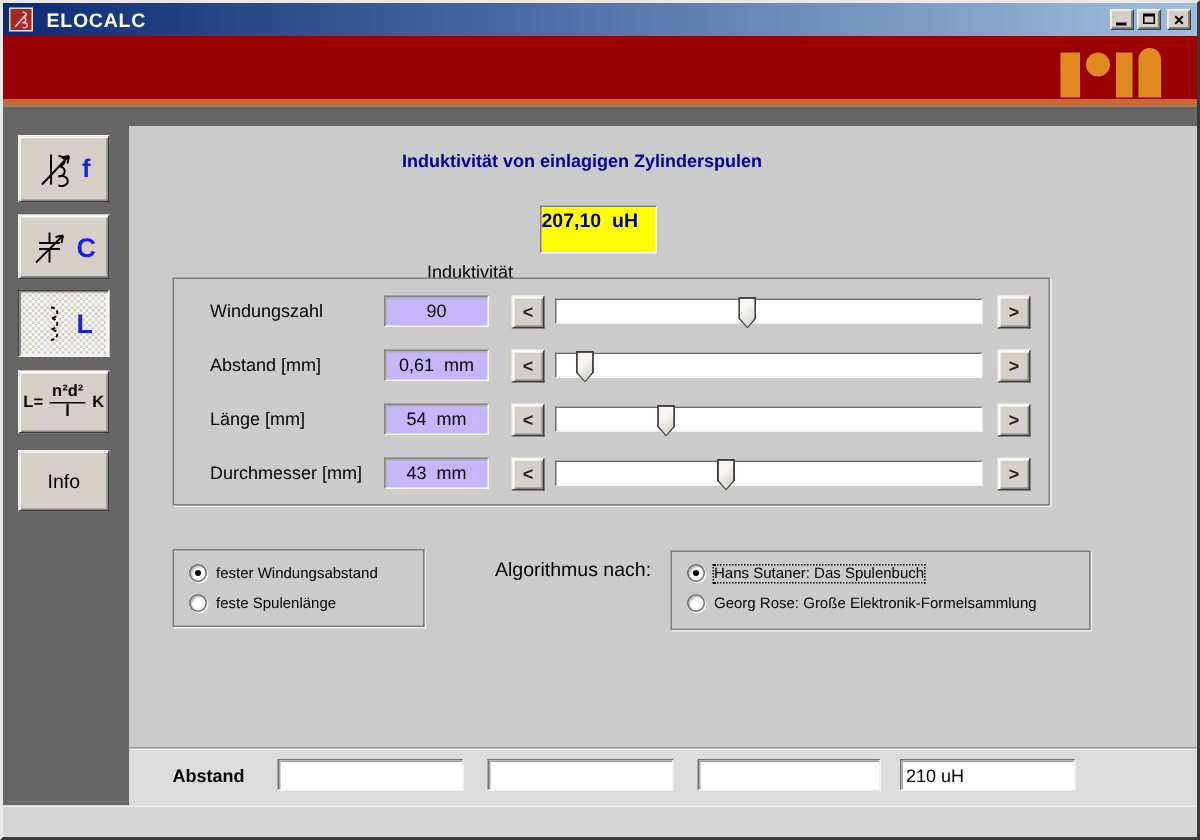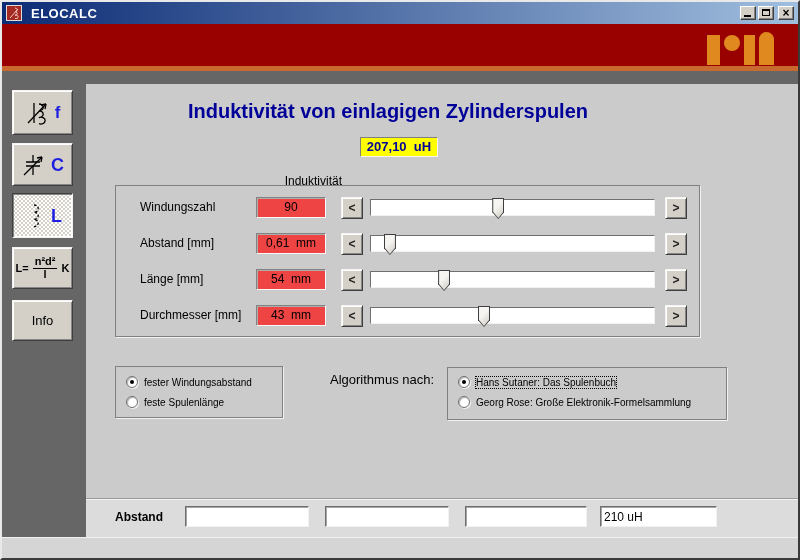--- a/index.html
+++ b/index.html
@@ -45,30 +45,30 @@
     background-size:4px 4px;
     border-color:#3f3f3f #f6f4f0 #f6f4f0 #3f3f3f;
     box-shadow:inset 1px 1px 0 #868686,inset -1px -1px 0 #fff;}
   .btn-letter{font-size:18px;font-weight:bold;line-height:1;}
   .btn-letter.small{font-size:17px;}
   .formula-btn{font-size:11px;font-weight:bold;}
   .frac{display:inline-flex;flex-direction:column;align-items:center;line-height:1.05;font-size:11px;}
   .frac .num{border-bottom:1px solid #000;padding:0 2px;}
   
   .page-title{position:absolute;left:84px;top:98px;width:604px;text-align:center;
-    font-size:20px;font-weight:bold;}
+    font-size:12px;font-weight:bold;}
   .result-label{position:absolute;left:200px;top:140px;width:140px;text-align:right;font-size:12px;margin-top:32px;}
-  .result-box{position:absolute;left:358px;top:135px;width:78px;height:20px;
+  .result-box{position:absolute;left:358px;top:135px;width:78px;height:32px;
     border:1px solid;border-color:#808080 #f4f4f4 #f4f4f4 #808080;
-    font-weight:bold;font-size:13px;text-align:center;line-height:18px;white-space:pre;}
+    font-weight:bold;font-size:13px;line-height:18px;white-space:pre;}
   .panel{position:absolute;left:113px;top:183px;width:585px;height:152px;
     border:1px solid #808080;box-shadow:1px 1px 0 #f2f2f2;}
   .srow{position:absolute;left:0;width:100%;height:26px;}
   .srow-label{position:absolute;left:24px;top:3px;font-size:12px;}
-  .value-box{position:absolute;left:140px;top:0;width:70px;height:21px;background:#ef4444;
+  .value-box{position:absolute;left:140px;top:0;width:70px;height:21px;background:#c4b5fd;
     border:1px solid;border-color:#828282 #f8f8f8 #f8f8f8 #828282;box-shadow:inset 1px 1px 0 #adadad;
     text-align:center;line-height:19px;font-size:12px;white-space:pre;}
   .step-btn{position:absolute;top:0;width:22px;height:22px;background:#d4d0c8;
     border:1px solid;border-color:#f6f4f0 #3f3f3f #3f3f3f #f6f4f0;
     box-shadow:inset 1px 1px 0 #fff,inset -1px -1px 0 #868686;
     text-align:center;line-height:20px;font-size:12px;font-weight:bold;color:#222;cursor:pointer;}
   .step-btn.dec{left:225px;} .step-btn.inc{left:549px;}
   .track-wrap{position:absolute;left:254px;top:0;width:285px;height:26px;}
   .track{position:absolute;left:0;top:2px;width:100%;height:17px;background:#fff;
     border:1px solid;border-color:#6f6f6f #f2f2f2 #f2f2f2 #6f6f6f;}

